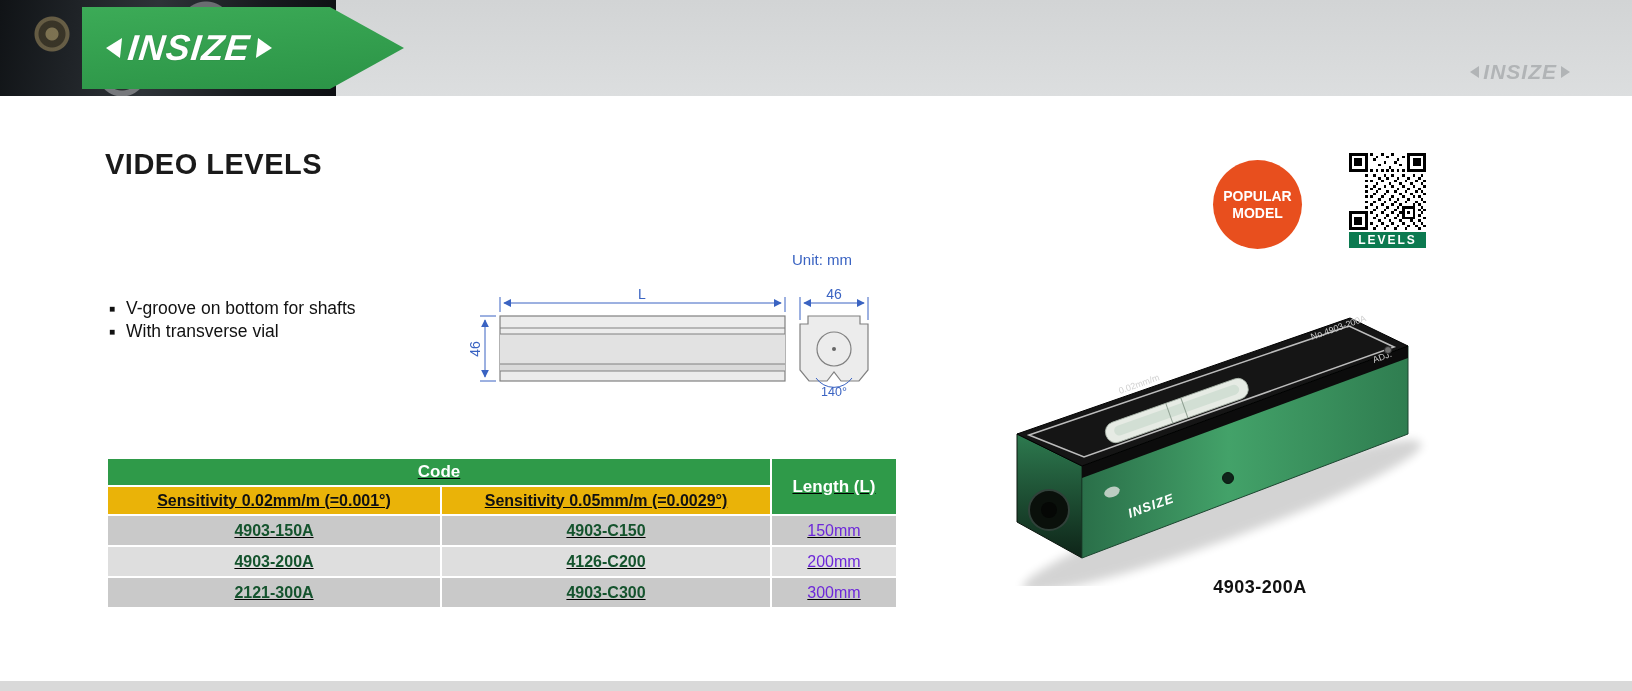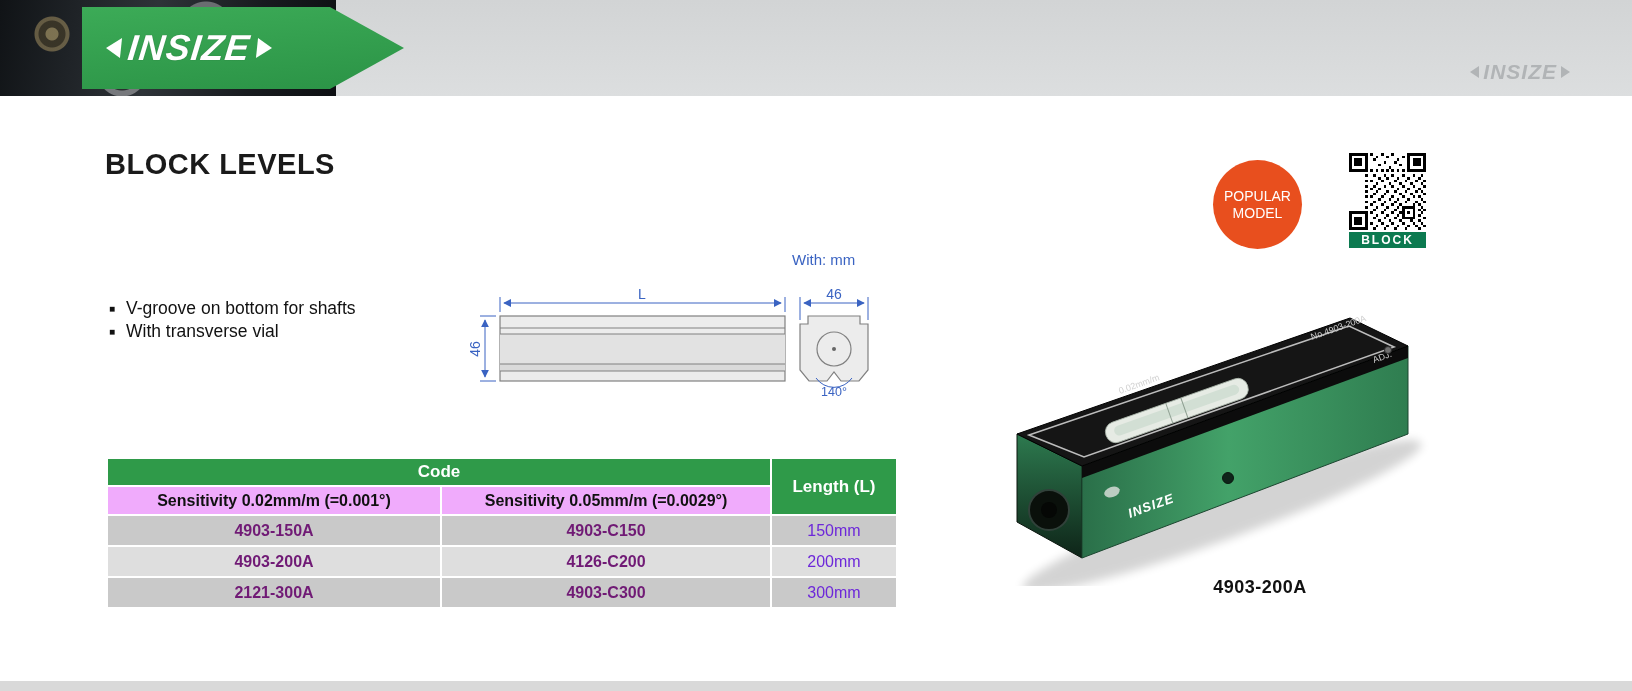--- a/index.html
+++ b/index.html
@@ -24,21 +24,21 @@
   .logo-text{color:#fff;font-size:36px;font-weight:800;font-style:italic;letter-spacing:1px;text-shadow:0 0 1px rgba(0,0,0,.35);}
   .watermark{position:absolute;right:62px;top:60px;display:flex;align-items:center;gap:4px;}
   .wm-tri-l{width:0;height:0;border-top:6px solid transparent;border-bottom:6px solid transparent;border-right:9px solid #b1b4b6;}
   .wm-tri-r{width:0;height:0;border-top:6px solid transparent;border-bottom:6px solid transparent;border-left:9px solid #b1b4b6;}
   .wm-text{color:#b1b4b6;font-size:21px;font-weight:800;font-style:italic;letter-spacing:1px;}
 
   
   .page-title{position:absolute;left:105px;top:148px;margin:0;font-size:29px;font-weight:800;color:#1a1a1a;letter-spacing:.5px;}
   .popular-badge{position:absolute;left:1213px;top:160px;width:89px;height:89px;border-radius:50%;
     background:var(--badge-red,#e84f1e);color:#fff;display:flex;flex-direction:column;align-items:center;justify-content:center;
-    font-weight:400;font-size:14px;line-height:17px;text-align:center;}
+    font-weight:700;font-size:14px;line-height:17px;text-align:center;}
   .qr-wrap{position:absolute;left:1349px;top:153px;width:77px;}
   .qr-svg{display:block;width:77px;height:77px;background:#fff;}
   .video-label{margin-top:2px;background:var(--video-green,#0c7a50);color:#fff;font-size:12px;font-weight:800;letter-spacing:2px;text-align:center;height:16px;line-height:16px;}
 
   
   .unit-label{position:absolute;left:792px;top:251px;font-size:15px;color:var(--dimension-blue,#3a63c2);}
   .features{position:absolute;left:109px;top:297px;font-size:17.5px;color:#111;line-height:23px;}
   .feature-line{display:flex;}
   .bullet{width:17px;font-size:10px;line-height:23px;flex:none;}
 
@@ -50,28 +50,28 @@
   .edge{stroke:#808080;stroke-width:1;fill:none;}
   .steel{fill:#ececec;stroke:#808080;stroke-width:1.2;}
 
   
   .product-photo{position:absolute;left:972px;top:286px;}
   .pp-small{fill:#cfcfcf;font-size:9px;font-family:"Liberation Sans",sans-serif;}
   .pp-logo{fill:#fff;font-size:13px;font-weight:800;font-style:italic;letter-spacing:1px;font-family:"Liberation Sans",sans-serif;}
   .product-caption{position:absolute;left:1150px;top:577px;width:220px;text-align:center;font-size:18px;font-weight:800;color:#111;letter-spacing:.5px;}
 
   
-  .spec-table{position:absolute;left:107px;top:458px;border-collapse:separate;border-spacing:0;table-layout:fixed;width:790px;font-size:16px;}
+  .spec-table{position:absolute;left:107px;top:458px;border-collapse:separate;border-spacing:0;table-layout:fixed;width:790px;font-size:16px;text-decoration:underline;}
   .spec-table th,.spec-table td{border:1px solid #fff;text-align:center;padding:0;overflow:hidden;}
   .th-green{background:var(--table-green,#2f9a49);color:#fff;font-weight:800;font-size:17px;height:26px;}
-  .th-sens{background:#f0abfc;color:#111;font-weight:800;font-size:16px;height:27px;border:1px solid #8f8f8f;}
+  .th-sens{background:#eab308;color:#111;font-weight:800;font-size:16px;height:27px;border:1px solid #8f8f8f;}
   .row-a td{background:#c9c9c9;}
   .row-b td{background:#dedede;}
   .spec-table td{height:29px;color:#6d28d9;}
-  td.code{font-weight:700;color:#701a75;}
+  td.code{font-weight:700;color:#14532d;}
 
   .bottom-bar{position:absolute;left:0;bottom:0;width:100%;height:10px;background:#d9d9d9;}
 </style>
 </head>
 <body>
 
 <div class="page">
 
   <header class="banner">
     <div class="banner-photo"></div>
@@ -82,41 +82,41 @@
         <span class="tri-r"></span>
       </div>
     </div>
     <div class="watermark">
       <span class="wm-tri-l"></span>
       <span class="wm-text">INSIZE</span>
       <span class="wm-tri-r"></span>
     </div>
   </header>
 
-  <h1 class="page-title">BLOCK LEVELS</h1>
+  <h1 class="page-title">VIDEO LEVELS</h1>
 
   <div class="popular-badge">
     <span>POPULAR</span>
     <span>MODEL</span>
   </div>
 
   <div class="qr-wrap">
     <svg class="qr-svg" viewBox="0 0 29 29" shape-rendering="crispEdges">
       <path fill="#000" d="M0 0h7v7H0z M22 0h7v7h-7z M0 22h7v7H0z"></path>
       <path fill="#fff" d="M1 1h5v5H1z M23 1h5v5h-5z M1 23h5v5H1z"></path>
       <path fill="#000" d="M2 2h3v3H2z M24 2h3v3h-3z M2 24h3v3H2z"></path>
       <path fill="#000" d="M20 20h5v5h-5z"></path>
         <path fill="#fff" d="M21 21h3v3h-3z"></path>
         <path fill="#000" d="M22 22h1v1h-1z"></path>
       <path fill="#000" d="M8 0h1v1h-1z M12 0h1v1h-1z M16 0h1v1h-1z M10 1h1v1h-1z M14 1h1v1h-1z M20 1h1v1h-1z M9 2h1v1h-1z M18 2h1v1h-1z M13 3h1v1h-1z M17 3h1v1h-1z M11 4h1v1h-1z M19 4h1v1h-1z M15 5h1v1h-1z M8 6h1v1h-1z M10 6h1v1h-1z M12 6h1v1h-1z M14 6h1v1h-1z M16 6h1v1h-1z M18 6h1v1h-1z M20 6h1v1h-1z M6 8h1v1h-1z M6 10h1v1h-1z M6 12h1v1h-1z M6 14h1v1h-1z M6 16h1v1h-1z M6 18h1v1h-1z M6 20h1v1h-1z M9 8h1v1h-1z M13 8h1v1h-1z M16 8h1v1h-1z M20 8h1v1h-1z M24 8h1v1h-1z M27 8h1v1h-1z M11 9h1v1h-1z M14 9h1v1h-1z M18 9h1v1h-1z M22 9h1v1h-1z M26 9h1v1h-1z M8 10h1v1h-1z M12 10h1v1h-1z M17 10h1v1h-1z M21 10h1v1h-1z M25 10h1v1h-1z M28 10h1v1h-1z M10 11h1v1h-1z M15 11h1v1h-1z M19 11h1v1h-1z M23 11h1v1h-1z M27 11h1v1h-1z M9 12h1v1h-1z M13 12h1v1h-1z M16 12h1v1h-1z M20 12h1v1h-1z M24 12h1v1h-1z M28 12h1v1h-1z M8 13h1v1h-1z M11 13h1v1h-1z M18 13h1v1h-1z M22 13h1v1h-1z M26 13h1v1h-1z M10 14h1v1h-1z M14 14h1v1h-1z M17 14h1v1h-1z M21 14h1v1h-1z M25 14h1v1h-1z M27 14h1v1h-1z M9 15h1v1h-1z M13 15h1v1h-1z M19 15h1v1h-1z M23 15h1v1h-1z M28 15h1v1h-1z M8 16h1v1h-1z M12 16h1v1h-1z M16 16h1v1h-1z M20 16h1v1h-1z M24 16h1v1h-1z M26 16h1v1h-1z M11 17h1v1h-1z M15 17h1v1h-1z M18 17h1v1h-1z M22 17h1v1h-1z M27 17h1v1h-1z M9 18h1v1h-1z M13 18h1v1h-1z M17 18h1v1h-1z M21 18h1v1h-1z M25 18h1v1h-1z M28 18h1v1h-1z M8 19h1v1h-1z M12 19h1v1h-1z M16 19h1v1h-1z M19 19h1v1h-1z M24 19h1v1h-1z M26 19h1v1h-1z M10 20h1v1h-1z M14 20h1v1h-1z M18 20h1v1h-1z M27 20h1v1h-1z M9 21h1v1h-1z M13 21h1v1h-1z M17 21h1v1h-1z M26 21h1v1h-1z M28 21h1v1h-1z M8 22h1v1h-1z M12 22h1v1h-1z M16 22h1v1h-1z M19 22h1v1h-1z M27 22h1v1h-1z M10 23h1v1h-1z M14 23h1v1h-1z M18 23h1v1h-1z M26 23h1v1h-1z M9 24h1v1h-1z M13 24h1v1h-1z M17 24h1v1h-1z M28 24h1v1h-1z M11 25h1v1h-1z M15 25h1v1h-1z M19 25h1v1h-1z M23 25h1v1h-1z M26 25h1v1h-1z M8 26h1v1h-1z M12 26h1v1h-1z M16 26h1v1h-1z M20 26h1v1h-1z M24 26h1v1h-1z M27 26h1v1h-1z M10 27h1v1h-1z M14 27h1v1h-1z M18 27h1v1h-1z M22 27h1v1h-1z M25 27h1v1h-1z M28 27h1v1h-1z M9 28h1v1h-1z M13 28h1v1h-1z M17 28h1v1h-1z M21 28h1v1h-1z M26 28h1v1h-1z"></path>
     </svg>
-    <div class="video-label">BLOCK</div>
+    <div class="video-label">LEVELS</div>
   </div>
 
-  <div class="unit-label">With: mm</div>
+  <div class="unit-label">Unit: mm</div>
 
   <div class="features">
     <div class="feature-line">
       <span class="bullet">■</span>
       <span>V-groove on bottom for shafts</span>
     </div>
     <div class="feature-line">
       <span class="bullet">■</span>
       <span>With transverse vial</span>
     </div>

